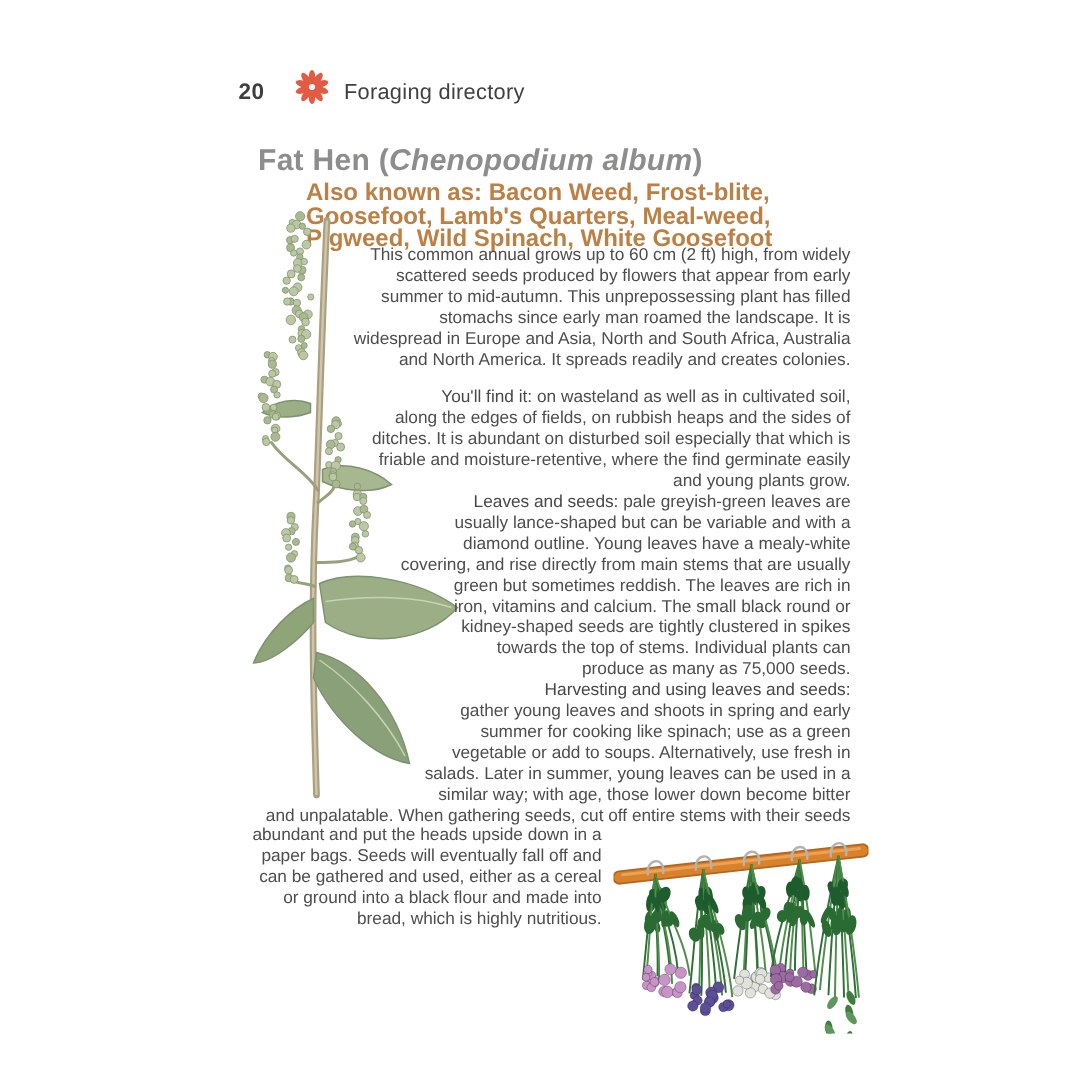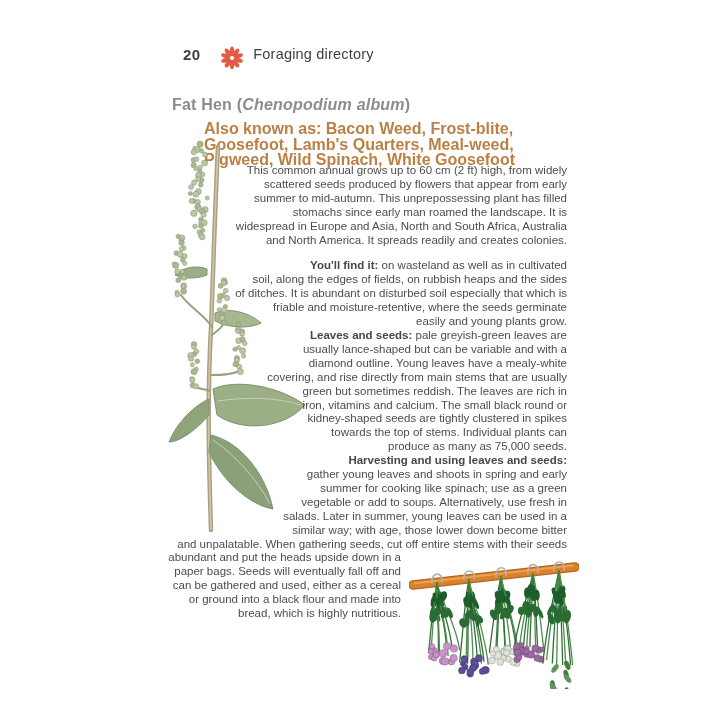--- a/index.html
+++ b/index.html
@@ -1,38 +1,38 @@
 <!DOCTYPE html>
 <html style="--accent-flower: #e25b45; --aka-text: #bc8045; --title-text: #8d8d8b; --body-text: #4d4d4d; --spike-green: #bcc7a5; --spike-green-dark: #abb993; --leaf-green: #9cae85; --leaf-green-dark: #7d9370; --stem-brown: #ab9f82; --pole-orange: #d9822b; --bundle-green: #2f7038; --head-pink: #c893c6; --head-purple: #5d4f96; --head-white: #dfe3d8; --head-mauve: #9b6aa0;"><head>
 <meta charset="utf-8">
 <style>
   html,body{margin:0;padding:0;background:#fff;}
   .page{
     position:relative;width:720px;height:720px;background:#fff;
     font-family:"Liberation Sans",sans-serif;overflow:hidden;
   }
   
-  .header{position:absolute;left:183px;top:46px;display:flex;align-items:flex-start;}
+  .header{position:absolute;left:159px;top:46px;display:flex;align-items:flex-end;}
   .pagenum{font-weight:bold;font-size:15px;color:#3e3e3e;letter-spacing:.3px;}
   .flower{margin:0 9px 0 20px;display:flex;align-items:center;}
   .flower svg{display:block;}
   .dirlabel{font-size:14.5px;color:#404040;letter-spacing:.2px;}
   
-  .title{position:absolute;left:172px;top:96px;margin:0;font-size:16px;font-weight:bold;
+  .title{position:absolute;left:172px;top:96px;margin:0;font-size:20px;font-weight:bold;
          color:var(--title-text,#8d8d8b);letter-spacing:.2px;white-space:nowrap;}
   .title em{font-style:italic;}
   .aka{position:absolute;left:204px;top:121px;width:372px;margin:0;
        font-size:16px;line-height:15.5px;font-weight:bold;color:var(--aka-text,#bc8045);}
   
   .content{position:absolute;left:165px;top:164px;width:402px;
            font-size:11.5px;line-height:13.9px;color:var(--body-text,#4d4d4d);
            text-align:right;}
   .para{margin:0;}
   .para-intro{margin-bottom:12px;}
-  .para b{font-weight:bold;color:#474747;margin-left:48px;}
+  .para b{font-weight:normal;color:#474747;margin-left:48px;}
   .plant-float{
     float:left;width:145px;height:368px;
     shape-outside:polygon(0px 0px,60px 0px,68px 40px,62px 80px,76px 110px,64px 135px,
                           86px 165px,92px 195px,104px 225px,126px 250px,143px 272px,
                           128px 300px,116px 330px,108px 368px,0px 368px);
   }
   .plant-float svg{display:block;margin-top:-27px;overflow:visible;}
   .drying-float{
     float:right;width:170px;height:135px;margin:3px -12px 0 8px;display:block;
   }
@@ -217,21 +217,21 @@
             <circle cx="26.9" cy="241.8" r="2.18" fill="#bcc7a5" stroke="#7f9168" stroke-width="0.5"></circle>
             <circle cx="27.4" cy="243.1" r="2.64" fill="#bcc7a5" stroke="#7f9168" stroke-width="0.5"></circle>
             <circle cx="27.7" cy="248.3" r="2.59" fill="#abb993" stroke="#7f9168" stroke-width="0.5"></circle>
             <circle cx="31.1" cy="249.3" r="2.63" fill="#bcc7a5" stroke="#7f9168" stroke-width="0.5"></circle>
           </g>
         </svg>
     </div>
 
     <p class="para para-intro">This common annual grows up to 60 cm (2 ft) high, from widely scattered seeds produced by flowers that appear from early summer to mid-autumn. This unprepossessing plant has filled stomachs since early man roamed the landscape. It is widespread in Europe and Asia, North and South Africa, Australia and North America. It spreads readily and creates colonies.</p>
 
-    <p class="para"><b>You'll find it:</b> <span>on wasteland as well as in cultivated soil, along the edges of fields, on rubbish heaps and the sides of ditches. It is abundant on disturbed soil especially that which is friable and moisture-retentive, where the seeds germinate easily and young plants grow.</span></p>
+    <p class="para"><b>You'll find it:</b> <span>on wasteland as well as in cultivated soil, along the edges of fields, on rubbish heaps and the sides of ditches. It is abundant on disturbed soil especially that which is friable and moisture-retentive, where the find germinate easily and young plants grow.</span></p>
 
     <p class="para"><b>Leaves and seeds:</b> <span>pale greyish-green leaves are usually lance-shaped but can be variable and with a diamond outline. Young leaves have a mealy-white covering, and rise directly from main stems that are usually green but sometimes reddish. The leaves are rich in iron, vitamins and calcium. The small black round or kidney-shaped seeds are tightly clustered in spikes towards the top of stems. Individual plants can produce as many as 75,000 seeds.</span></p>
 
     <p class="para"><b>Harvesting and using leaves and seeds:</b> <span>gather young leaves and shoots in spring and early summer for cooking like spinach; use as a green vegetable or add to soups. Alternatively, use fresh in salads. Later in summer, young leaves can be used in a similar way; with age, those lower down become bitter and unpalatable. When gathering seeds, cut off entire stems with</span>
       <span class="drying-float">
         <svg id="dryingSvg" width="170" height="135" viewBox="0 0 170 135">
 
           <path d="M4,31 L166,13" stroke="#b5651d" stroke-width="9.5" stroke-linecap="round"></path>
           <path d="M4,31 L166,13" stroke="#d9822b" stroke-width="7" stroke-linecap="round"></path>
           <path d="M6,29.2 L164,11.6" stroke="#eaa257" stroke-width="2" stroke-linecap="round"></path>

